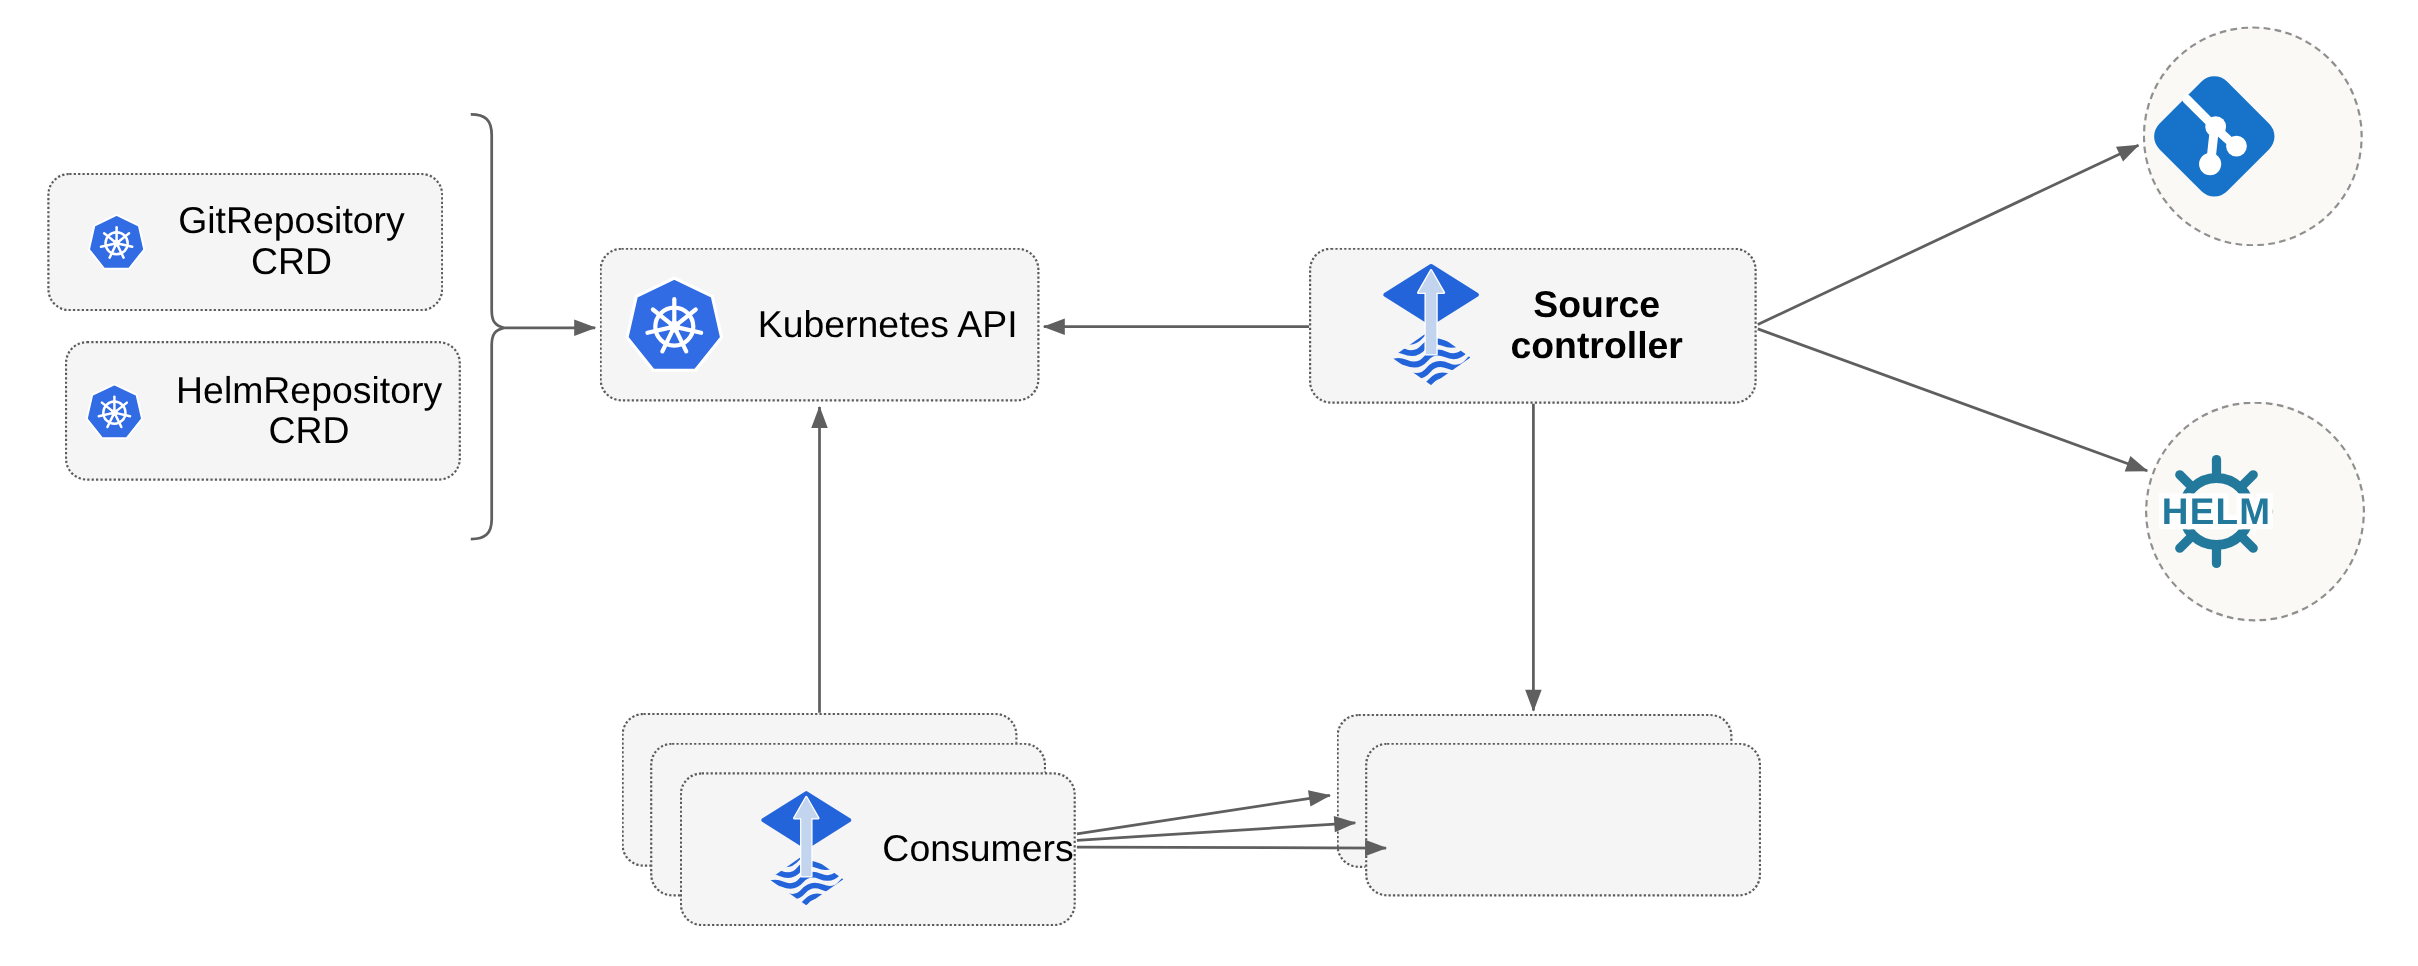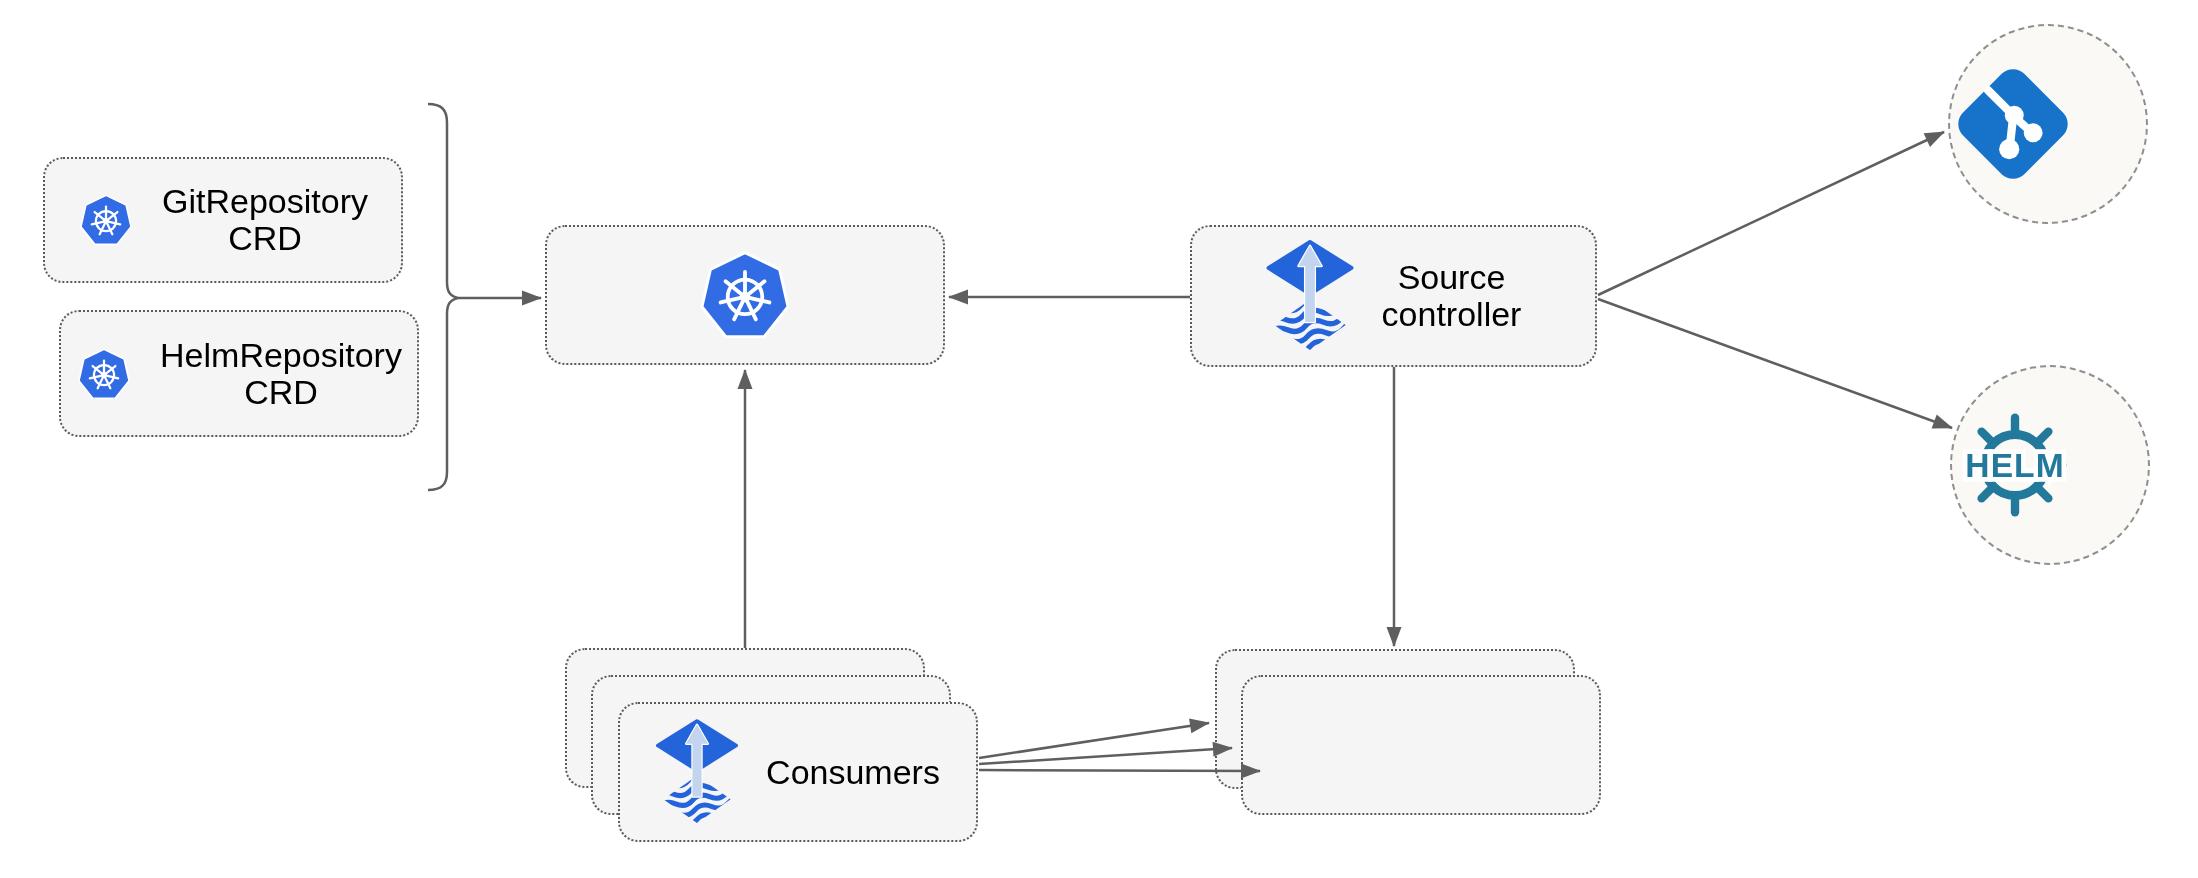--- a/index.html
+++ b/index.html
@@ -99,23 +99,24 @@
         <line x1="50" y1="52" x2="50" y2="26"></line>
           <line x1="50" y1="52" x2="29.7" y2="35.8"></line>
         <line x1="50" y1="52" x2="24.6" y2="57.8"></line>
           <line x1="50" y1="52" x2="38.7" y2="75.4"></line>
         <line x1="50" y1="52" x2="61.3" y2="75.4"></line>
           <line x1="50" y1="52" x2="75.4" y2="57.8"></line>
         <line x1="50" y1="52" x2="70.3" y2="35.8"></line>
       </g>
       <circle class="k8s-white" cx="50" cy="52" r="5.5"></circle>
     </svg>
-  </div>
-
-  <div class="node" style="left:1190px;top:225px;width:407px;height:142px;">
+    <div class="label">Kubernetes API</div>
+  </div>
+
+  <div class="node" style="left:1190px;top:225px;width:407px;height:142px;font-weight:bold;">
     <svg width="88" height="114" viewBox="0 0 90 118">
       <defs>
           <clipPath id="fluxclip-a">
             <path d="M45,63 L82,89 L45,115 L8,89 Z"></path>
           </clipPath>
         </defs>
       <path class="flux-body" d="M45,3 L88,30 L45,57 L2,30 Z"></path>
       <g clip-path="url(#fluxclip-a)">
         <g transform="rotate(-12 45 89)">
           <path class="flux-wave" d="M2,67 q 9,-7 19,0 t 19,0 t 19,0 t 19,0 t 12,0"></path>
@@ -128,21 +129,21 @@
       <path class="flux-arrow" d="M45,7 L57,28 L50,28 L50,86 L40,86 L40,28 L33,28 Z"></path>
     </svg>
     <div class="label">
       <div>Source</div>
       <div>controller</div>
     </div>
   </div>
 
   <div class="node ghost" style="left:565px;top:648px;width:360px;height:140px;"></div>
   <div class="node ghost" style="left:591px;top:675px;width:360px;height:140px;"></div>
-  <div class="node" style="left:618px;top:702px;width:360px;height:140px;">
+  <div class="node" style="left:618px;top:702px;width:360px;height:140px;justify-content:flex-end;">
     <svg width="82" height="108" viewBox="0 0 90 118">
       <defs>
           <clipPath id="fluxclip-b">
             <path d="M45,63 L82,89 L45,115 L8,89 Z"></path>
           </clipPath>
         </defs>
       <path class="flux-body" d="M45,3 L88,30 L45,57 L2,30 Z"></path>
       <g clip-path="url(#fluxclip-b)">
         <g transform="rotate(-12 45 89)">
           <path class="flux-wave" d="M2,67 q 9,-7 19,0 t 19,0 t 19,0 t 19,0 t 12,0"></path>

